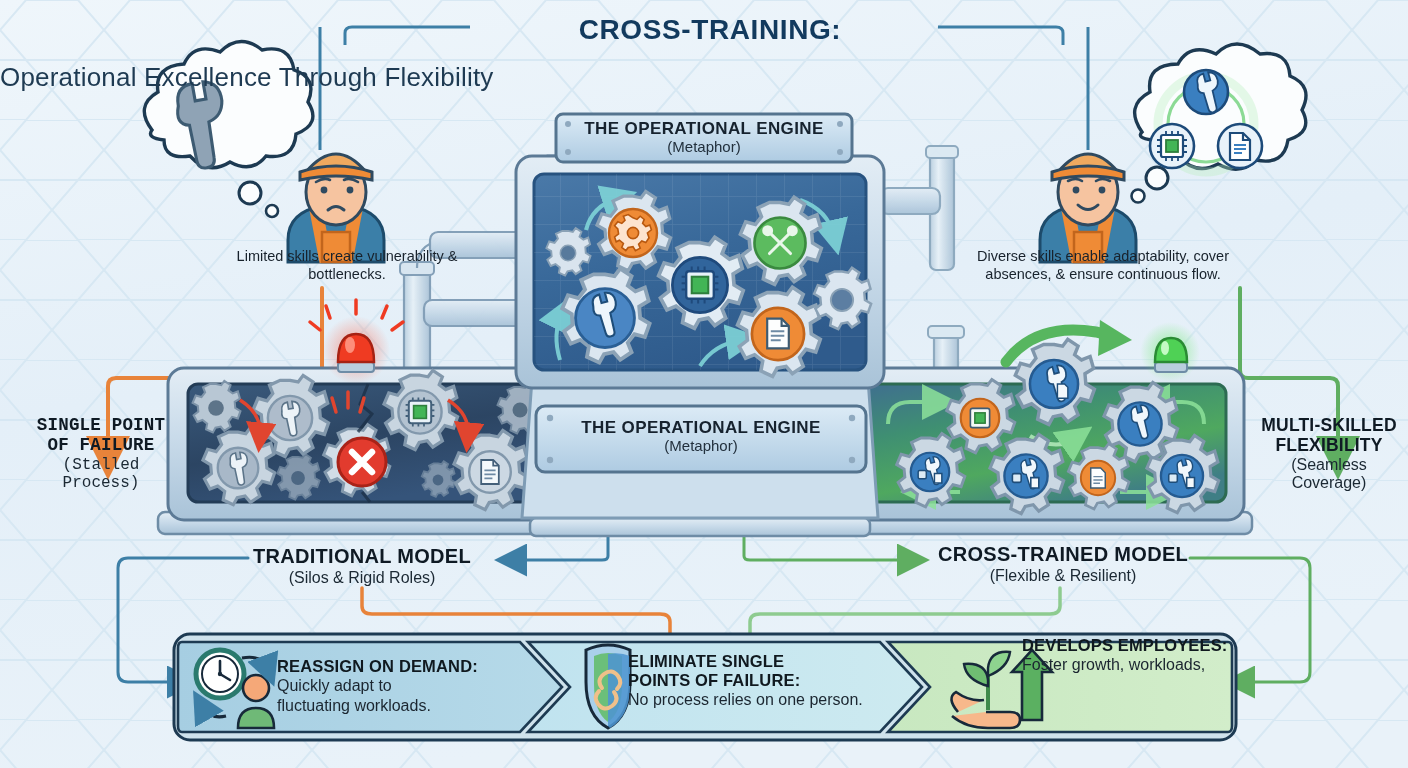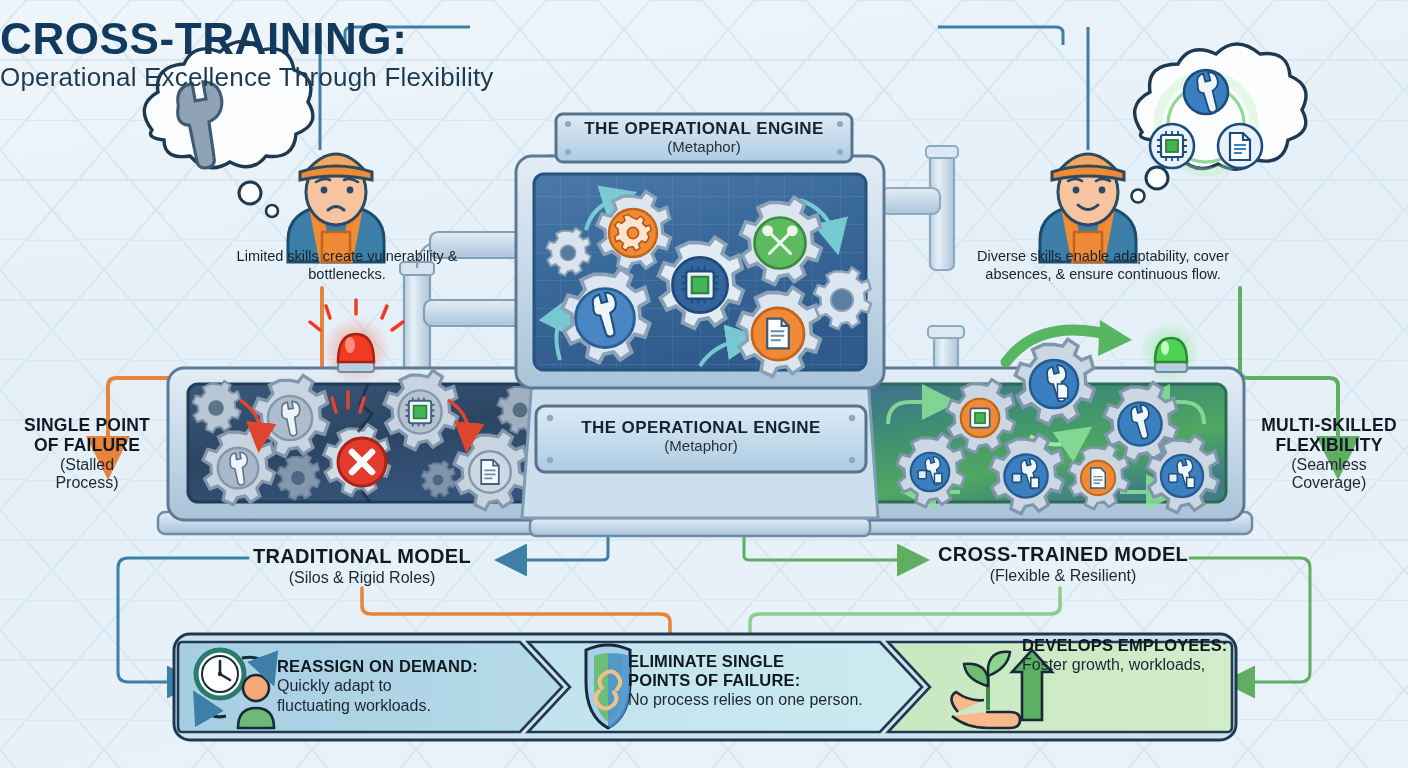--- a/index.html
+++ b/index.html
@@ -10,39 +10,39 @@
   }
   #stage{position:relative;width:1408px;height:768px;overflow:hidden;}
 
   .layer{position:absolute;left:0;top:0;width:1408px;height:768px;}
   svg.layer{pointer-events:none;}
 
   
   .txt{position:absolute;color:#1b2a3a;}
 
   #title-main{
-    left:0;right:0;top:14px;
-    font-size:44px;font-weight:bold;letter-spacing:.6px;
+    left:12px;right:0;top:14px;text-align:center;
+    font-size:28px;font-weight:bold;letter-spacing:.6px;
     color:#123a5e;
   }
   #title-sub{
     left:0;right:0;top:62px;text-align:left;
     font-size:26px;color:#1e3a52;letter-spacing:.2px;
   }
 
   .worker-caption{
     font-size:14.5px;line-height:1.25;text-align:center;color:#18222c;
   }
   #cap-left{left:222px;top:247px;width:250px;}
   #cap-right{left:948px;top:247px;width:310px;}
 
   .side-label{text-align:center;line-height:1.16;}
   .side-label .hd{font-size:17.5px;font-weight:bold;letter-spacing:.2px;color:#0f1a24;}
   .side-label .sb{font-size:16px;color:#1b2833;}
-  #side-left{left:2px;top:415px;width:170px;}
+  #side-left{left:16px;top:415px;width:170px;font-family:Liberation Mono, monospace;}
   #side-right{left:1250px;top:415px;width:158px;}
 
   .model-label{text-align:center;}
   .model-label .hd{font-size:20px;font-weight:bold;letter-spacing:.3px;color:#0f1a24;}
   .model-label .sb{font-size:16px;color:#1b2833;margin-top:1px;}
   #model-left{left:222px;top:545px;width:280px;}
   #model-right{left:918px;top:543px;width:290px;}
 
   .engine-plate-text{position:absolute;text-align:center;width:100%;}
   .engine-plate-text .hd{font-size:17px;font-weight:bold;letter-spacing:.4px;color:#16222e;}

